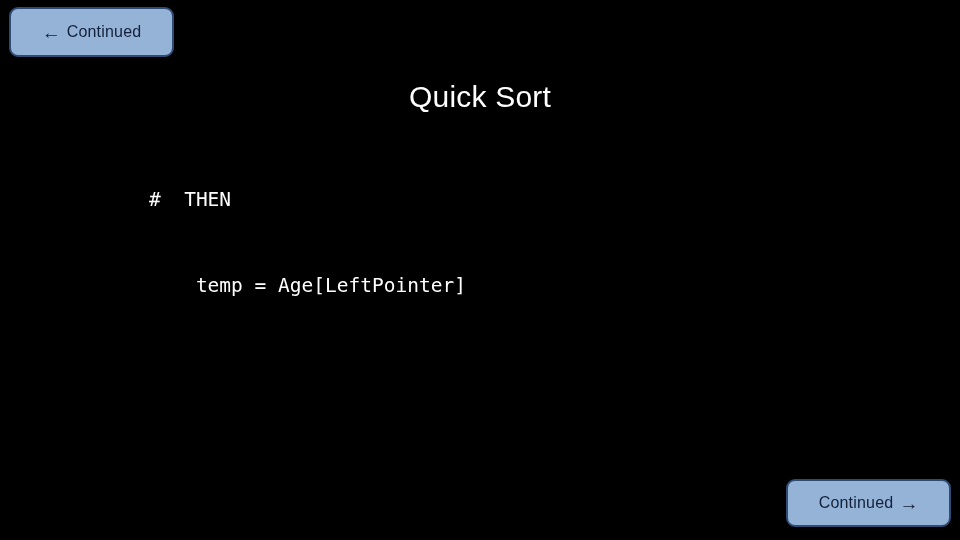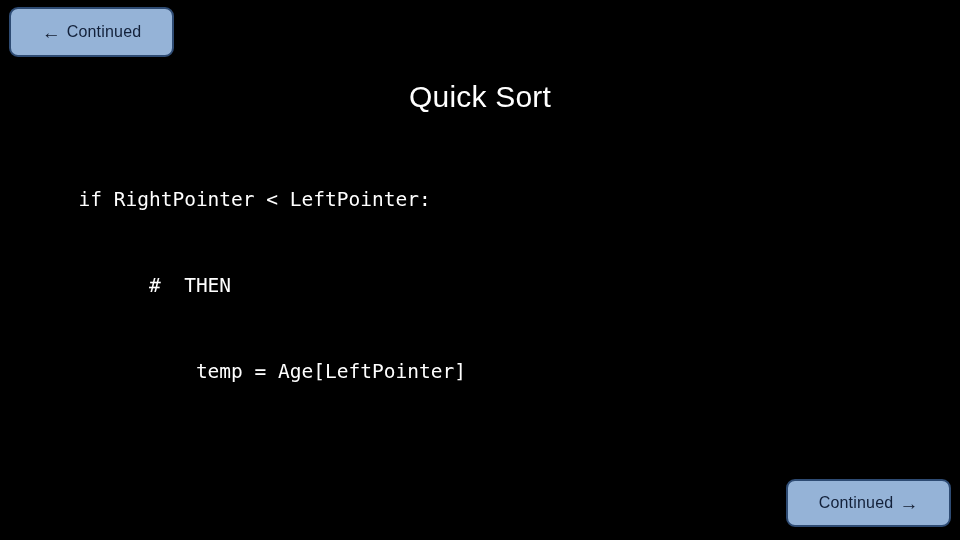--- a/index.html
+++ b/index.html
@@ -100,21 +100,20 @@
 <div id="slide">
 
   <div class="nav-button back">
     <span class="nav-arrow">←</span>
     <span class="nav-label">Continued</span>
   </div>
 
   <div id="title">Quick Sort</div>
 
   <div id="code-block">
-    <div class="code-line">  if RightPointer &lt; LeftPointer:</div>
     <div class="code-line">        #  THEN</div>
     <div class="code-line">            temp = Age[LeftPointer]</div>
     
     
     
   </div>
 
   <div class="nav-button forward">
     <span class="nav-label">Continued</span>
     <span class="nav-arrow">→</span>

